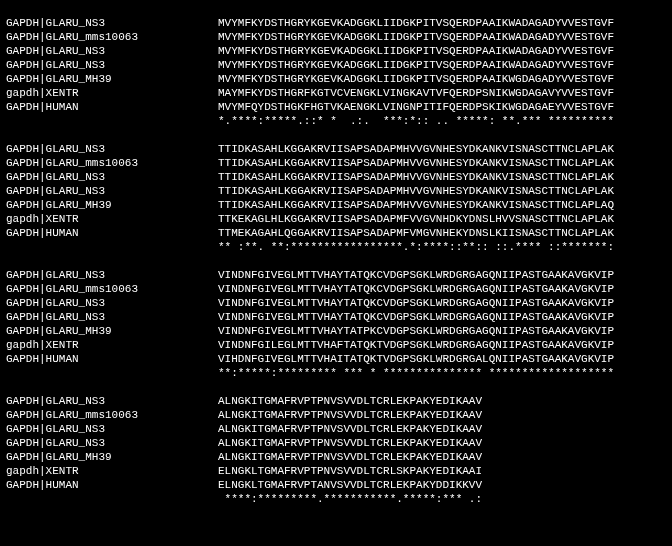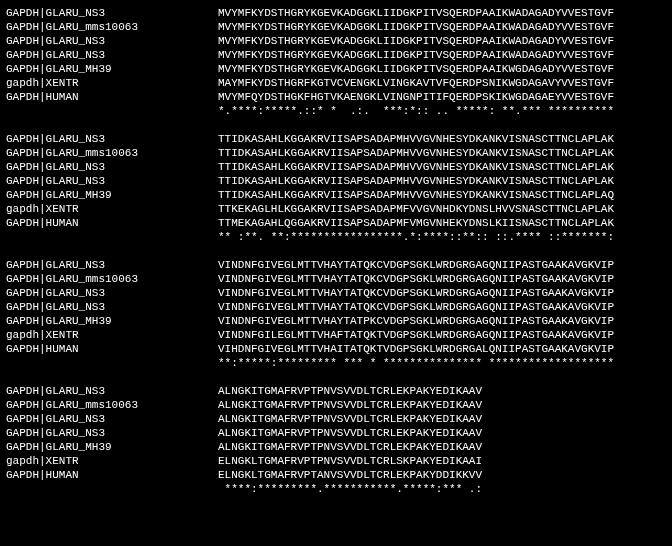--- a/index.html
+++ b/index.html
@@ -8,21 +8,21 @@
     background: #000;
     color: #fff;
     font-family: "Courier New", Courier, monospace;
     font-size: 11px;
     line-height: 14px;
     width: 672px;
     height: 546px;
     overflow: hidden;
   }
   .alignment {
-    padding: 6px 6px;
+    padding: 16px 6px;
     white-space: pre;
   }
   .block {
     margin-bottom: 14px;
   }
   .row {
     display: flex;
   }
   .label {
     width: 212px;

